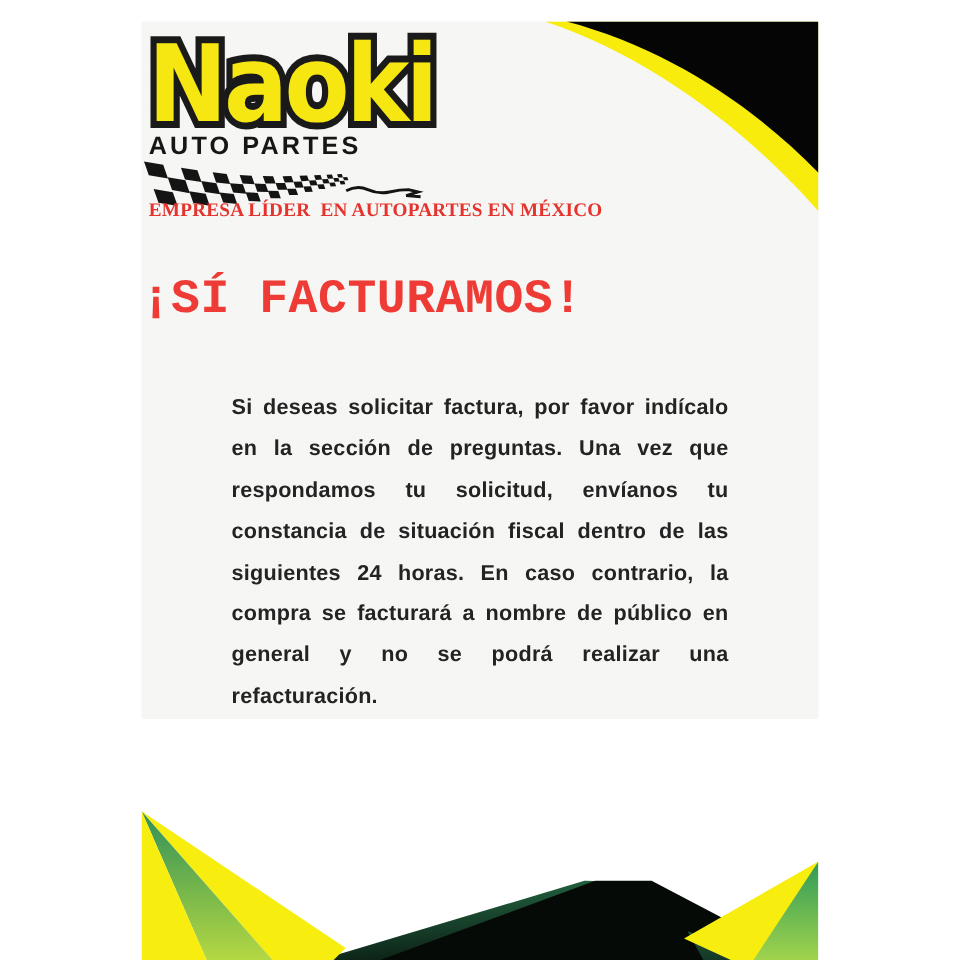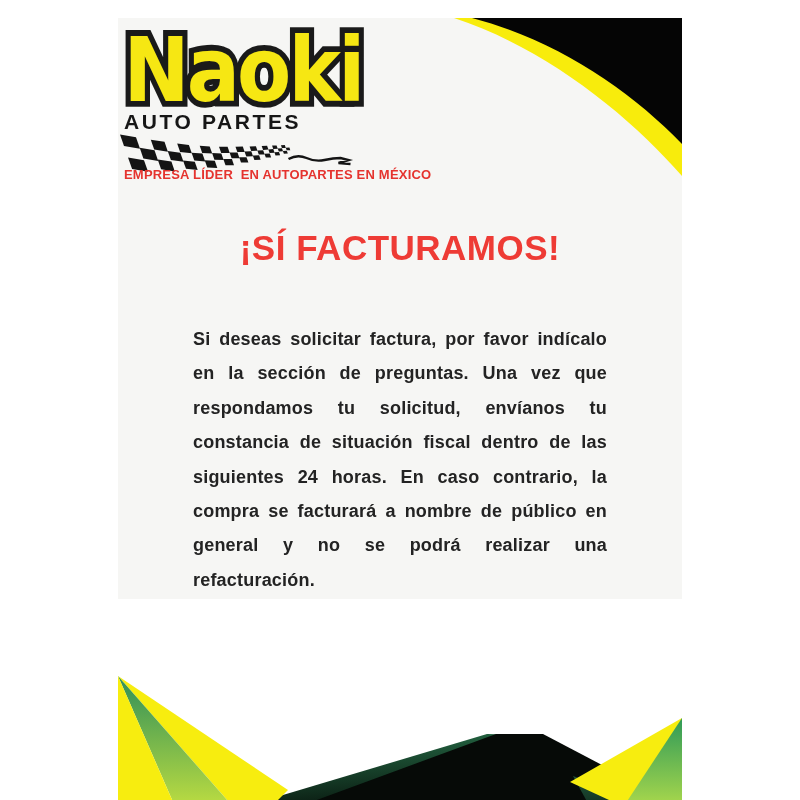--- a/index.html
+++ b/index.html
@@ -23,27 +23,27 @@
     paint-order:stroke;letter-spacing:-3px;
   }
   .logo-subtitle{
     position:absolute;left:6px;top:92px;
     font-size:21px;font-weight:bold;color:#161616;letter-spacing:2.6px;
     white-space:pre;
   }
   .flag-svg{position:absolute;left:0px;top:113px;overflow:visible;}
   .tagline{
     position:absolute;left:6px;top:149px;width:440px;
-    font-size:13px;font-weight:800;color:var(--brand-red);
-    letter-spacing:0.2px;white-space:pre;
+    font-size:16px;font-weight:800;color:var(--brand-red);
+    letter-spacing:0.2px;white-space:pre;font-family:Liberation Serif, serif;
   }
   .heading{
     position:absolute;left:0;top:210px;width:564px;
-    text-align:center;font-size:35px;font-weight:800;
-    color:var(--heading-red);letter-spacing:0.5px;
+    text-align:left;font-size:40px;font-weight:800;
+    color:var(--heading-red);letter-spacing:0.5px;font-family:Liberation Mono, monospace;
   }
   .body-text{
     position:absolute;left:75px;top:286px;width:414px;
     font-size:18px;line-height:34.4px;font-weight:bold;color:#232323;
     text-align:justify;text-align-last:left;letter-spacing:0.2px;word-spacing:1.5px;
   }
 </style>
 </head>
 <body style="--logo-yellow: #f6e713; --brand-red: #e5332e; --heading-red: #ee3b35; --corner-yellow: #f8ec0c; --corner-black: #050505; --deco-yellow: #f7ed0f; --deco-green-dark: #2c7d52; --deco-green-light: #c8e33f; --mountain-black: #060a07;">
 

